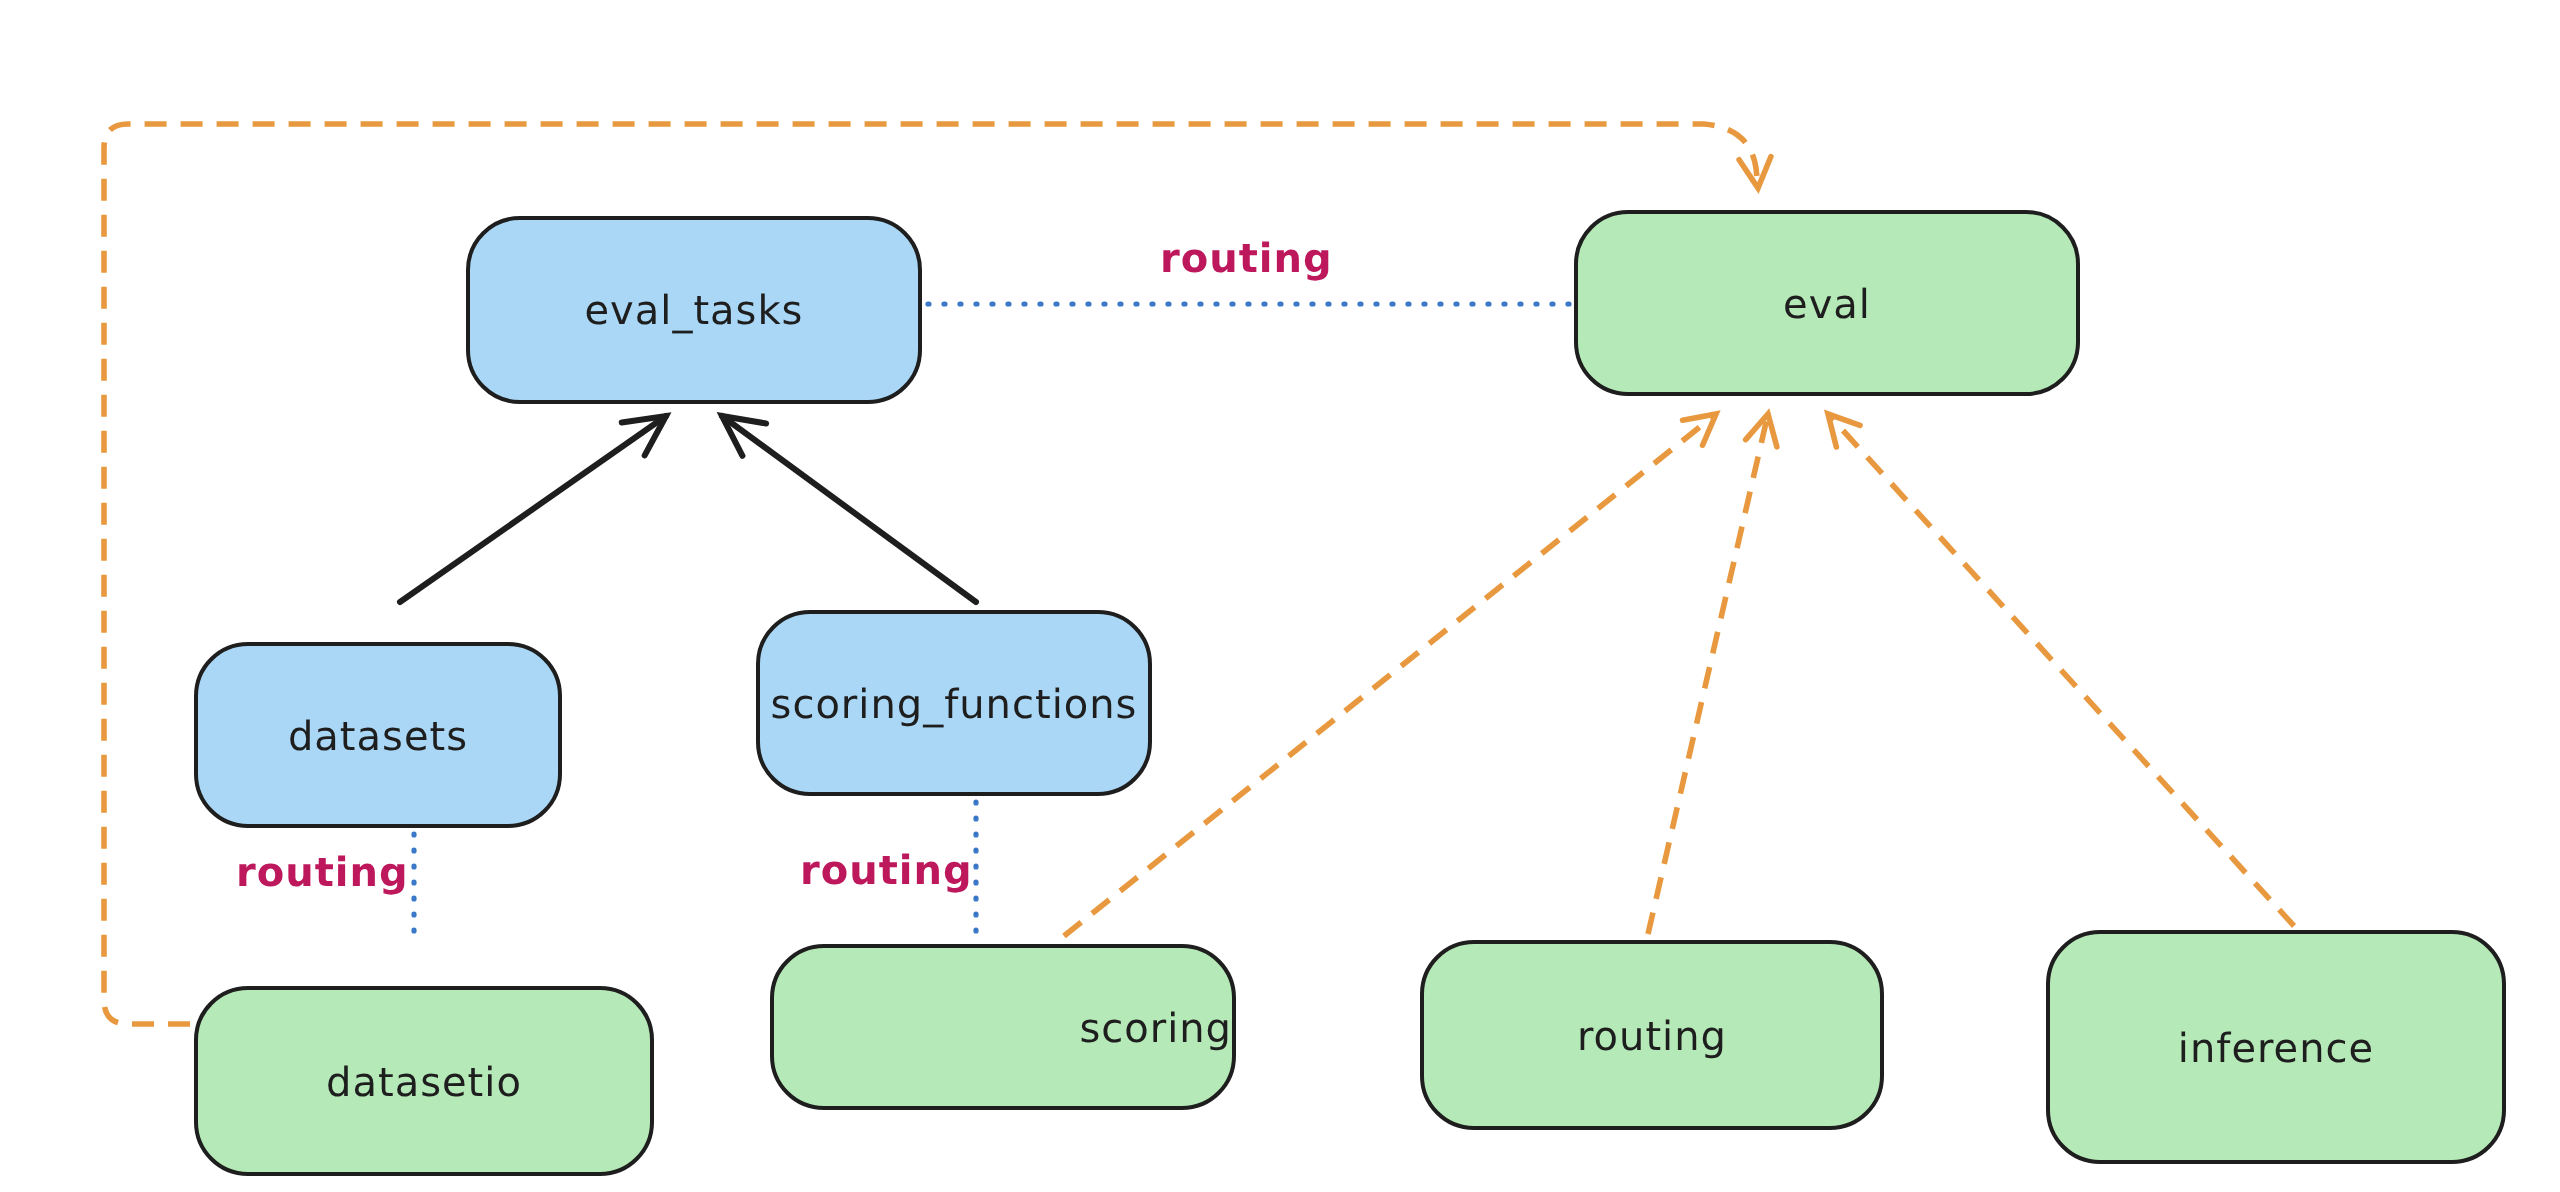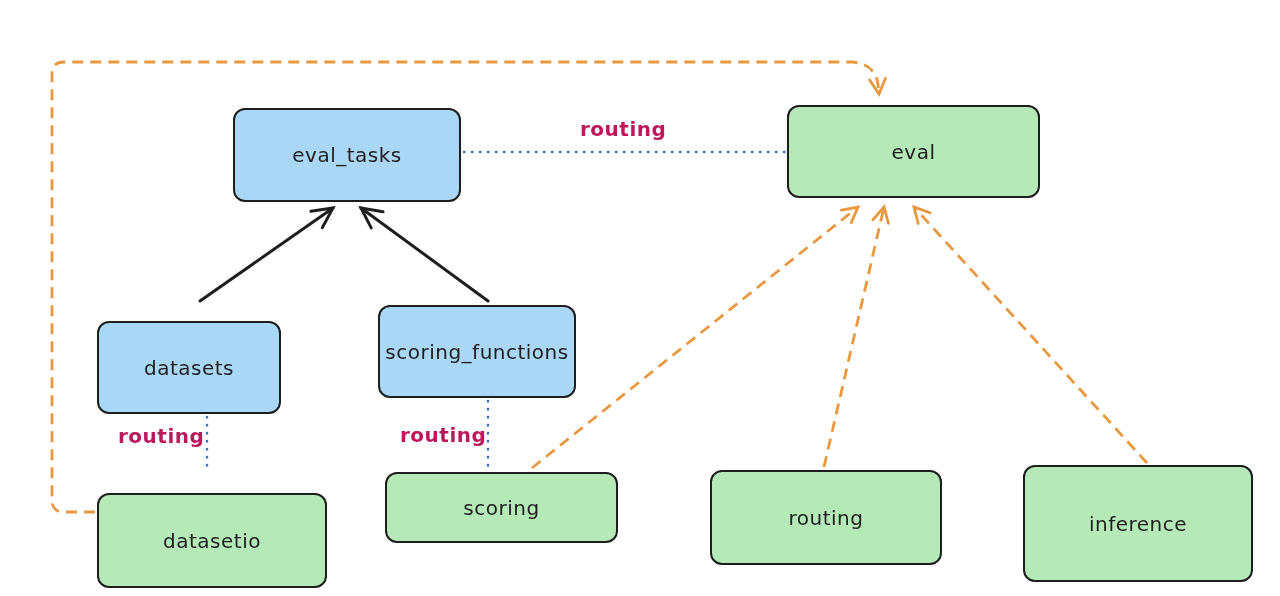--- a/index.html
+++ b/index.html
@@ -18,21 +18,21 @@
   .edges-layer {
     position: absolute;
     inset: 0;
     width: 1280px;
     height: 596px;
   }
   .node {
     position: absolute;
     box-sizing: border-box;
     border: 2.5px solid #1e1e1e;
-    border-radius: 12px;
+    border-radius: 27px;
     display: flex;
     align-items: center;
     justify-content: center;
     color: #1e1e1e;
     font-size: 20px;
     letter-spacing: 0.5px;
     text-align: center;
   }
   .node.blue  { background: #a9d7f5; }
   .node.green { background: #b5eab8; }
@@ -95,21 +95,21 @@
   </div>
 
   <div class="node blue" style="left:378px;  top:305px; width:198px; height:93px;">
     <span>scoring_functions</span>
   </div>
 
   <div class="node green" style="left:97px;   top:493px; width:230px; height:95px;">
     <span>datasetio</span>
   </div>
 
-  <div class="node green" style="left:385px;  top:472px; width:233px; height:71px;">
+  <div class="node green" style="left:385px;  top:472px; width:233px; height:83px;justify-content:flex-end;">
     <span>scoring</span>
   </div>
 
   <div class="node green" style="left:710px;  top:470px; width:232px; height:95px;">
     <span>routing</span>
   </div>
 
   <div class="node green" style="left:1023px; top:465px; width:230px; height:117px;">
     <span>inference</span>
   </div>

